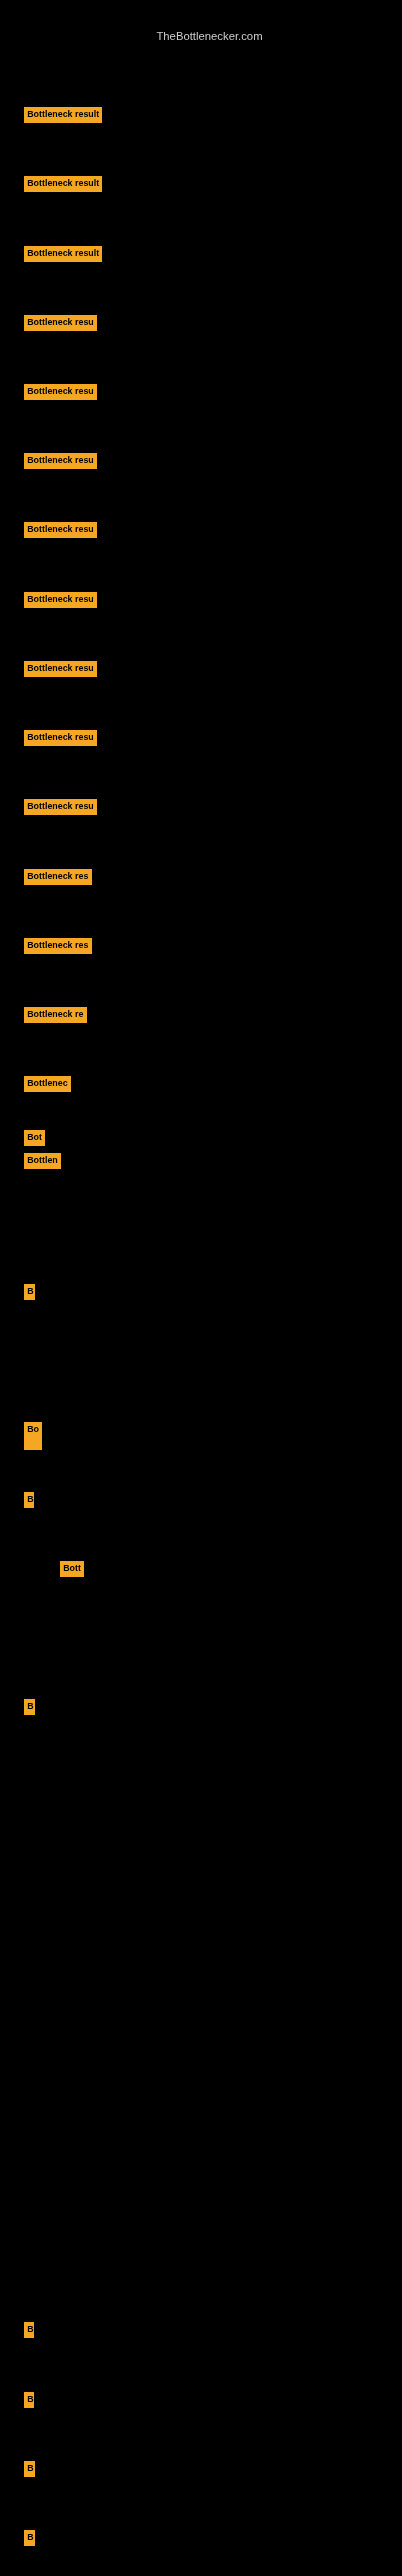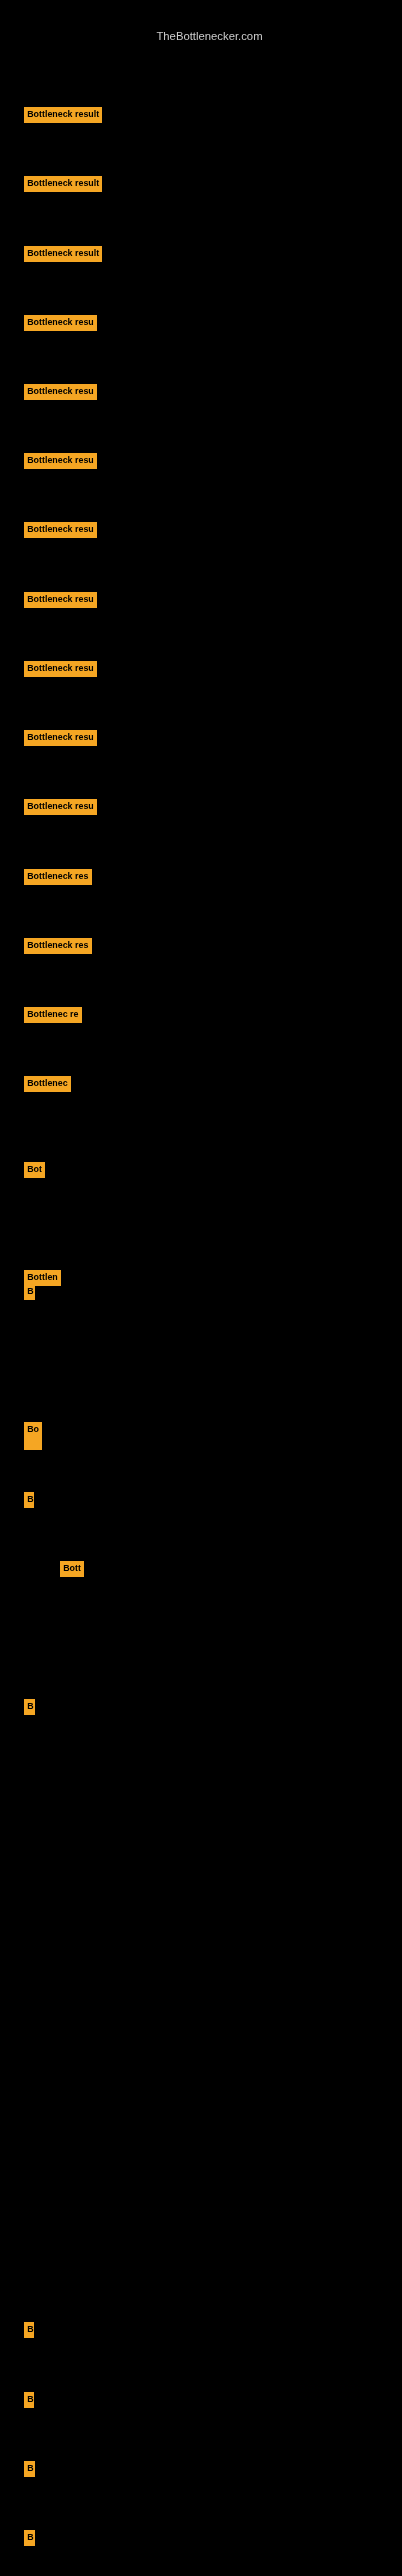--- a/index.html
+++ b/index.html
@@ -62,29 +62,29 @@
     <div style="position: absolute; top: 737px; left: 0px; display: flex; align-items: center;">
       <span style="background-color: rgb(245, 166, 35); color: rgb(0, 0, 0); font-size: 8.9px; font-weight: bold; padding: 1.6px 3.2px; white-space: nowrap; overflow: hidden; display: inline-block; max-width: 84px; height: 16px; line-height: 13px;">Bottleneck resu</span>
     </div>
     <div style="position: absolute; top: 807px; left: 0px; display: flex; align-items: center;">
       <span style="background-color: rgb(245, 166, 35); color: rgb(0, 0, 0); font-size: 8.9px; font-weight: bold; padding: 1.6px 3.2px; white-space: nowrap; overflow: hidden; display: inline-block; max-width: 77px; height: 16px; line-height: 13px;">Bottleneck res</span>
     </div>
     <div style="position: absolute; top: 876px; left: 0px; display: flex; align-items: center;">
       <span style="background-color: rgb(245, 166, 35); color: rgb(0, 0, 0); font-size: 8.9px; font-weight: bold; padding: 1.6px 3.2px; white-space: nowrap; overflow: hidden; display: inline-block; max-width: 74px; height: 16px; line-height: 13px;">Bottleneck res</span>
     </div>
     <div style="position: absolute; top: 945px; left: 0px; display: flex; align-items: center;">
-      <span style="background-color: rgb(245, 166, 35); color: rgb(0, 0, 0); font-size: 8.9px; font-weight: bold; padding: 1.6px 3.2px; white-space: nowrap; overflow: hidden; display: inline-block; max-width: 68px; height: 16px; line-height: 13px;">Bottlenec re</span>
+      <span style="background-color: rgb(245, 166, 35); color: rgb(0, 0, 0); font-size: 8.9px; font-weight: bold; padding: 1.6px 3.2px; white-space: nowrap; overflow: hidden; display: inline-block; max-width: 68px; height: 16px; line-height: 13px;">Bottleneck re</span>
     </div>
     <div style="position: absolute; top: 1014px; left: 0px; display: flex; align-items: flex-end;">
       <span style="background-color: rgb(245, 166, 35); color: rgb(0, 0, 0); font-size: 8.9px; font-weight: bold; padding: 1.6px 3.2px; white-space: nowrap; overflow: hidden; display: inline-block; max-width: 58px; height: 16px; line-height: 13px;">Bottlenec</span>
     </div>
-    <div style="position: absolute; top: 1100px; left: 0px; display: flex; align-items: center;">
+    <div style="position: absolute; top: 1068px; left: 0px; display: flex; align-items: center;">
       <span style="background-color: rgb(245, 166, 35); color: rgb(0, 0, 0); font-size: 8.9px; font-weight: bold; padding: 1.6px 3.2px; white-space: nowrap; overflow: hidden; display: inline-block; max-width: 29px; height: 16px; line-height: 13px;">Bot</span>
     </div>
-    <div style="position: absolute; top: 1208px; left: 0px; display: flex; align-items: center;">
+    <div style="position: absolute; top: 1091px; left: 0px; display: flex; align-items: center;">
       <span style="background-color: rgb(245, 166, 35); color: rgb(0, 0, 0); font-size: 8.9px; font-weight: bold; padding: 1.6px 3.2px; white-space: nowrap; overflow: hidden; display: inline-block; max-width: 45px; height: 16px; line-height: 13px;">Bottlen</span>
     </div>
     <div style="position: absolute; top: 1222px; left: 0px; display: flex; align-items: center;">
       <span style="background-color: rgb(245, 166, 35); color: rgb(0, 0, 0); font-size: 8.9px; font-weight: bold; padding: 1.6px 3.2px; white-space: nowrap; overflow: hidden; display: inline-block; max-width: 11.3px; height: 16px; line-height: 13px;">B</span>
     </div>
     <div style="position: absolute; top: 1360px; left: 0px; display: flex; align-items: center;">
       <span style="background-color: rgb(245, 166, 35); color: rgb(0, 0, 0); font-size: 8.9px; font-weight: bold; padding: 1.6px 3.2px; white-space: nowrap; overflow: hidden; display: inline-block; max-width: 17.7px; height: 28px; line-height: 13px;">Bo</span>
     </div>
     <div style="position: absolute; top: 1430px; left: 0px; display: flex; align-items: center;">
       <span style="background-color: rgb(245, 166, 35); color: rgb(0, 0, 0); font-size: 8.9px; font-weight: bold; padding: 1.6px 3.2px; white-space: nowrap; overflow: hidden; display: inline-block; max-width: 9.7px; height: 16px; line-height: 13px;">B</span>

